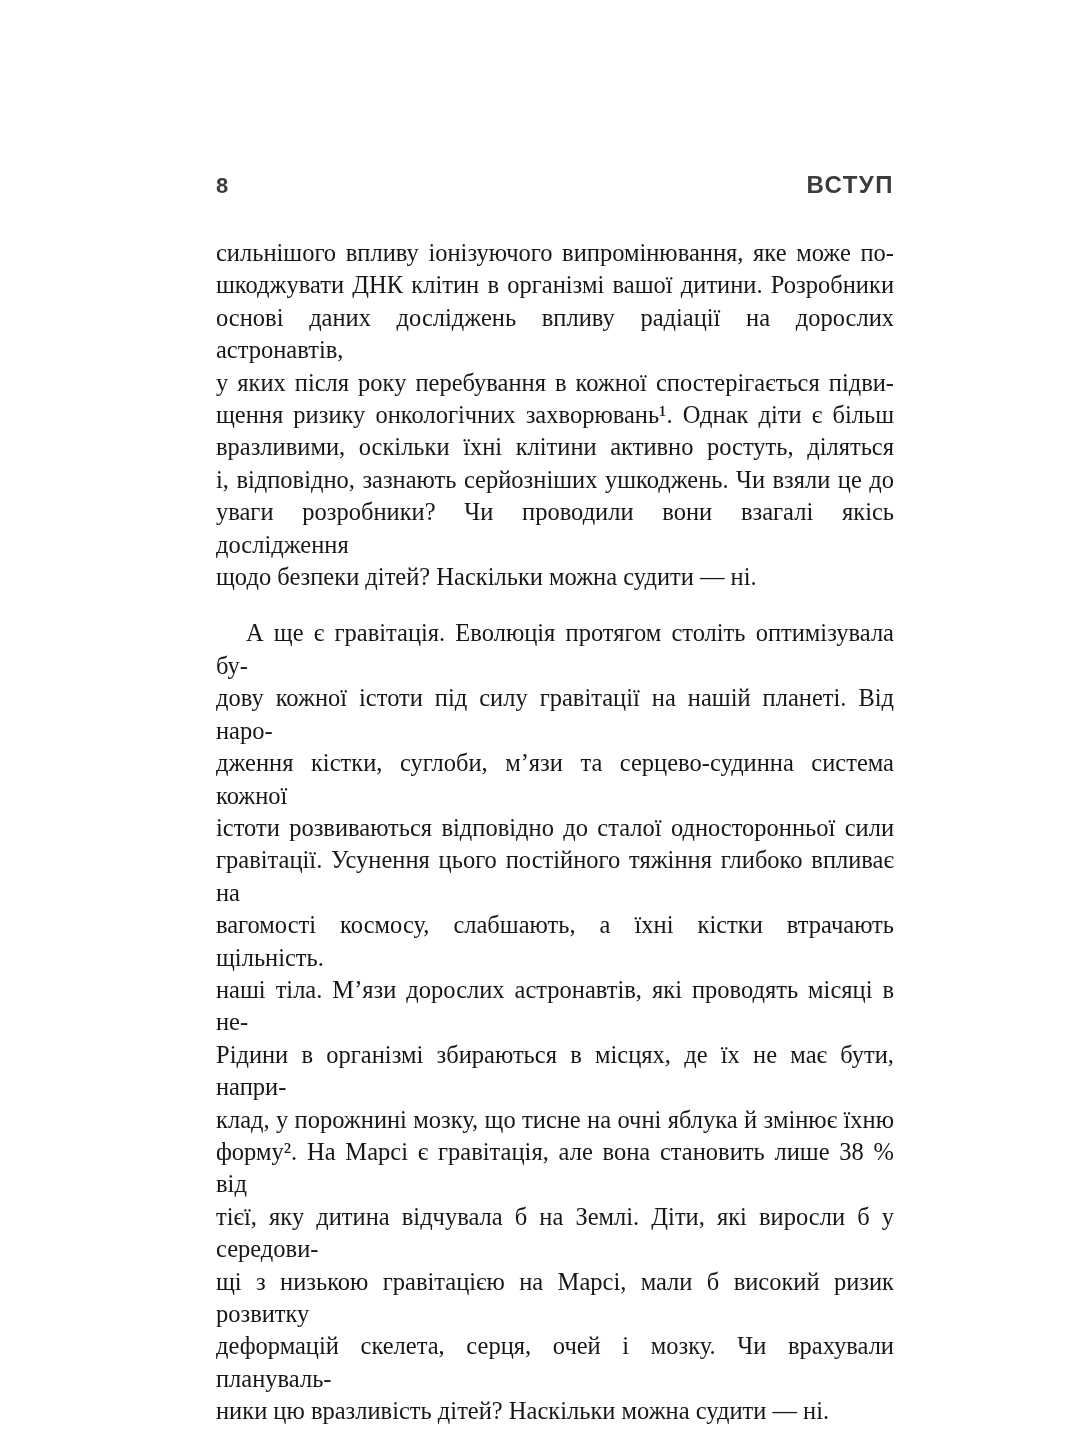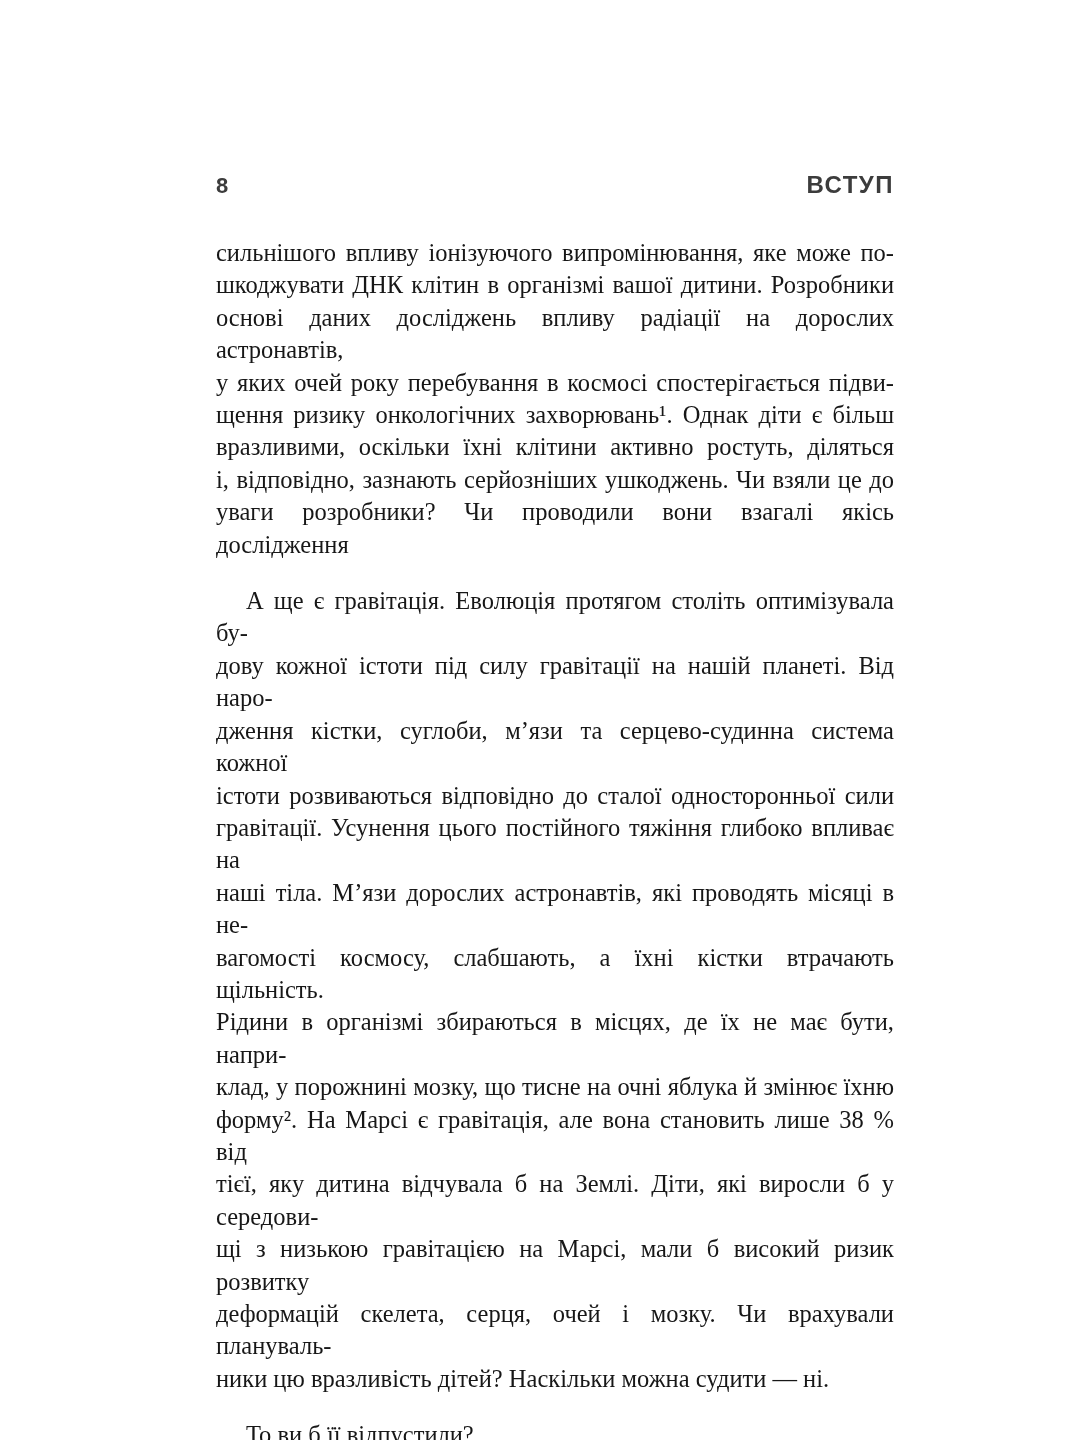--- a/index.html
+++ b/index.html
@@ -67,34 +67,35 @@
 <div class="page">
   <div class="header-row">
     <span class="page-num">8</span>
     <span class="chapter">ВСТУП</span>
   </div>
   <div class="body-text" id="text-body">
       <div class="paragraph">
         <div class="line">сильнішого впливу іонізуючого випромінювання, яке може по-</div>
         <div class="line">шкоджувати ДНК клітин в організмі вашої дитини. Розробники</div>
         <div class="line">основі даних досліджень впливу радіації на дорослих астронавтів,</div>
-        <div class="line">у яких очей року перебування в космосі спостерігається підви-</div>
+        <div class="line">у яких після року перебування в кожної спостерігається підви-</div>
         <div class="line">щення ризику онкологічних захворювань¹. Однак діти є більш</div>
         <div class="line">вразливими, оскільки їхні клітини активно ростуть, діляться</div>
         <div class="line">і, відповідно, зазнають серйозніших ушкоджень. Чи взяли це до</div>
         <div class="line">уваги розробники? Чи проводили вони взагалі якісь дослідження</div>
+        <div class="line last-line">щодо безпеки дітей? Наскільки можна судити — ні.</div>
       </div>
       <div class="paragraph">
         <div class="line indent">А ще є гравітація. Еволюція протягом століть оптимізувала бу-</div>
         <div class="line">дову кожної істоти під силу гравітації на нашій планеті. Від наро-</div>
         <div class="line">дження кістки, суглоби, м’язи та серцево-судинна система кожної</div>
         <div class="line">істоти розвиваються відповідно до сталої односторонньої сили</div>
         <div class="line">гравітації. Усунення цього постійного тяжіння глибоко впливає на</div>
+        <div class="line">вагомості космосу, слабшають, а їхні кістки втрачають щільність.</div>
         <div class="line">наші тіла. М’язи дорослих астронавтів, які проводять місяці в не-</div>
-        <div class="line">вагомості космосу, слабшають, а їхні кістки втрачають щільність.</div>
         <div class="line">Рідини в організмі збираються в місцях, де їх не має бути, напри-</div>
         <div class="line">клад, у порожнині мозку, що тисне на очні яблука й змінює їхню</div>
         <div class="line">форму². На Марсі є гравітація, але вона становить лише 38 % від</div>
         <div class="line">тієї, яку дитина відчувала б на Землі. Діти, які виросли б у середови-</div>
         <div class="line">щі з низькою гравітацією на Марсі, мали б високий ризик розвитку</div>
         <div class="line">деформацій скелета, серця, очей і мозку. Чи врахували плануваль-</div>
         <div class="line last-line">ники цю вразливість дітей? Наскільки можна судити — ні.</div>
       </div>
       <div class="paragraph">
         <div class="line last-line indent">То ви б її відпустили?</div>

